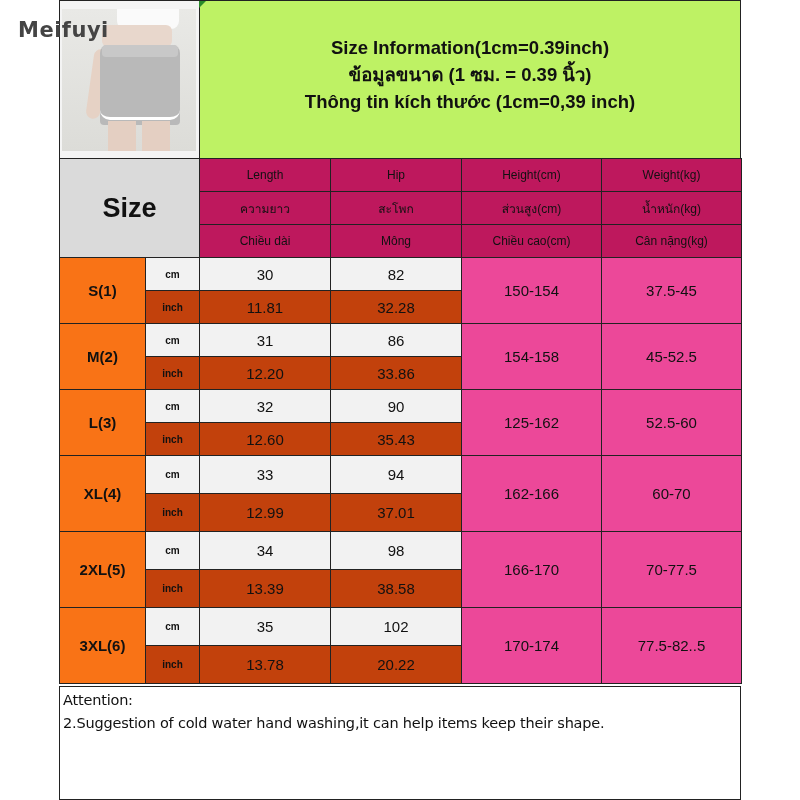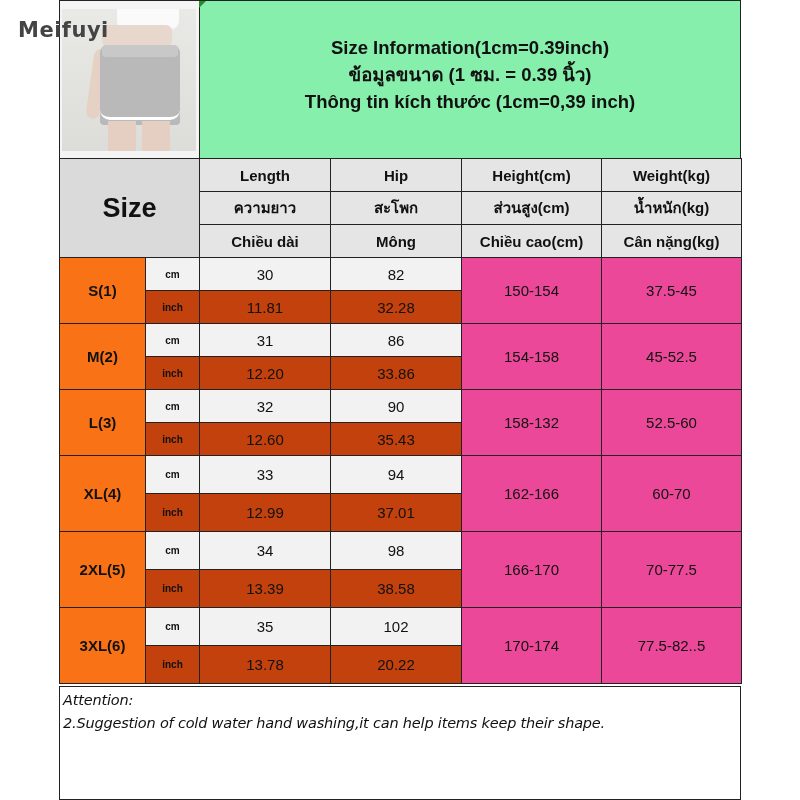--- a/index.html
+++ b/index.html
@@ -11,33 +11,33 @@
   .photo-inner { position:absolute; left:2px; top:8px; width:134px; height:142px; background:linear-gradient(180deg,#e9e9e6 0%,#dcdcd8 100%); overflow:hidden; }
   .photo .tank { position:absolute; left:55px; top:0; width:62px; height:20px; background:#fafafa; border-radius:0 0 8px 8px; }
   .photo .skin { position:absolute; left:40px; top:16px; width:70px; height:22px; background:#e8d7cc; border-radius:6px; }
   .photo .arm { position:absolute; left:28px; top:40px; width:14px; height:70px; background:#e6d2c5; border-radius:7px; transform:rotate(8deg); }
   .photo .shorts { position:absolute; left:38px; top:36px; width:80px; height:80px; background:#b9b9b9; border-radius:8px 8px 4px 4px; }
   .photo .waist { position:absolute; left:40px; top:36px; width:76px; height:12px; background:#c8c8c8; border-radius:4px; }
   .photo .trim { position:absolute; left:38px; top:100px; width:80px; height:8px; border-bottom:3px solid #fff; border-radius:0 0 10px 10px; }
   .photo .leg1 { position:absolute; left:46px; top:112px; width:28px; height:40px; background:#e4cfc2; }
   .photo .leg2 { position:absolute; left:80px; top:112px; width:28px; height:40px; background:#e4cfc2; }
   .corner-flag { position:absolute; left:139px; top:0; width:0; height:0; border-top:7px solid #2a8a2a; border-right:7px solid transparent; }
-  .title { flex:1; background:#86efac; display:flex; flex-direction:column; align-items:center; justify-content:center; font-weight:bold; font-size:18.5px; line-height:27px; padding-bottom:10px; }
+  .title { flex:1; background:#bef264; display:flex; flex-direction:column; align-items:center; justify-content:center; font-weight:bold; font-size:18.5px; line-height:27px; padding-bottom:10px; }
   table { position:absolute; left:0; top:158px; width:682px; border-collapse:collapse; table-layout:fixed; }
   td { border:1.5px solid #222; text-align:center; vertical-align:middle; padding:0; font-size:15px; box-sizing:border-box; }
-  td.hdr { background:#e5e5e5; font-weight:bold; font-size:15px; height:33px; }
+  td.hdr { background:#be185d; font-weight:normal; font-size:12px; height:33px; }
   td.size-hdr { background:#dadada; font-weight:bold; font-size:27px; }
   td.size { background:#f97316; font-weight:bold; font-size:15px; }
   td.unit { font-weight:bold; font-size:10px; }
   tr.cm td.unit, tr.cm td.val { background:#f2f2f2; }
   tr.inch td.unit, tr.inch td.val { background:#c2410c; }
   td.merge { background:#ec4899; }
   tr.r33 td { height:33px; }
   tr.r38 td { height:38px; }
-  .attn { position:absolute; left:0; top:686px; width:682px; height:114px; border:1.5px solid #222; box-sizing:border-box; padding:2px 3px; font-family:"DejaVu Sans", sans-serif; font-size:14.5px; line-height:23px; color:#111; letter-spacing:-0.2px;font-style:italic; }
+  .attn { position:absolute; left:0; top:686px; width:682px; height:114px; border:1.5px solid #222; box-sizing:border-box; padding:2px 3px; font-family:"DejaVu Sans", sans-serif; font-size:14.5px; line-height:23px; color:#111; letter-spacing:-0.2px; }
   .attn div { white-space:nowrap; }
 </style>
 </head>
 <body>
 
 <div class="brand">Meifuyi</div>
 
 <div class="sheet">
   <div class="top">
     <div class="photo">
@@ -116,21 +116,21 @@
       <td class="unit">inch</td>
       <td class="val">12.20</td>
       <td class="val">33.86</td>
     </tr>
 
     <tr class="cm r33">
       <td class="size" rowspan="2">L(3)</td>
       <td class="unit">cm</td>
       <td class="val">32</td>
       <td class="val">90</td>
-      <td class="merge" rowspan="2">158-132</td>
+      <td class="merge" rowspan="2">125-162</td>
       <td class="merge" rowspan="2">52.5-60</td>
     </tr>
     <tr class="inch r33">
       <td class="unit">inch</td>
       <td class="val">12.60</td>
       <td class="val">35.43</td>
     </tr>
 
     <tr class="cm r38">
       <td class="size" rowspan="2">XL(4)</td>

